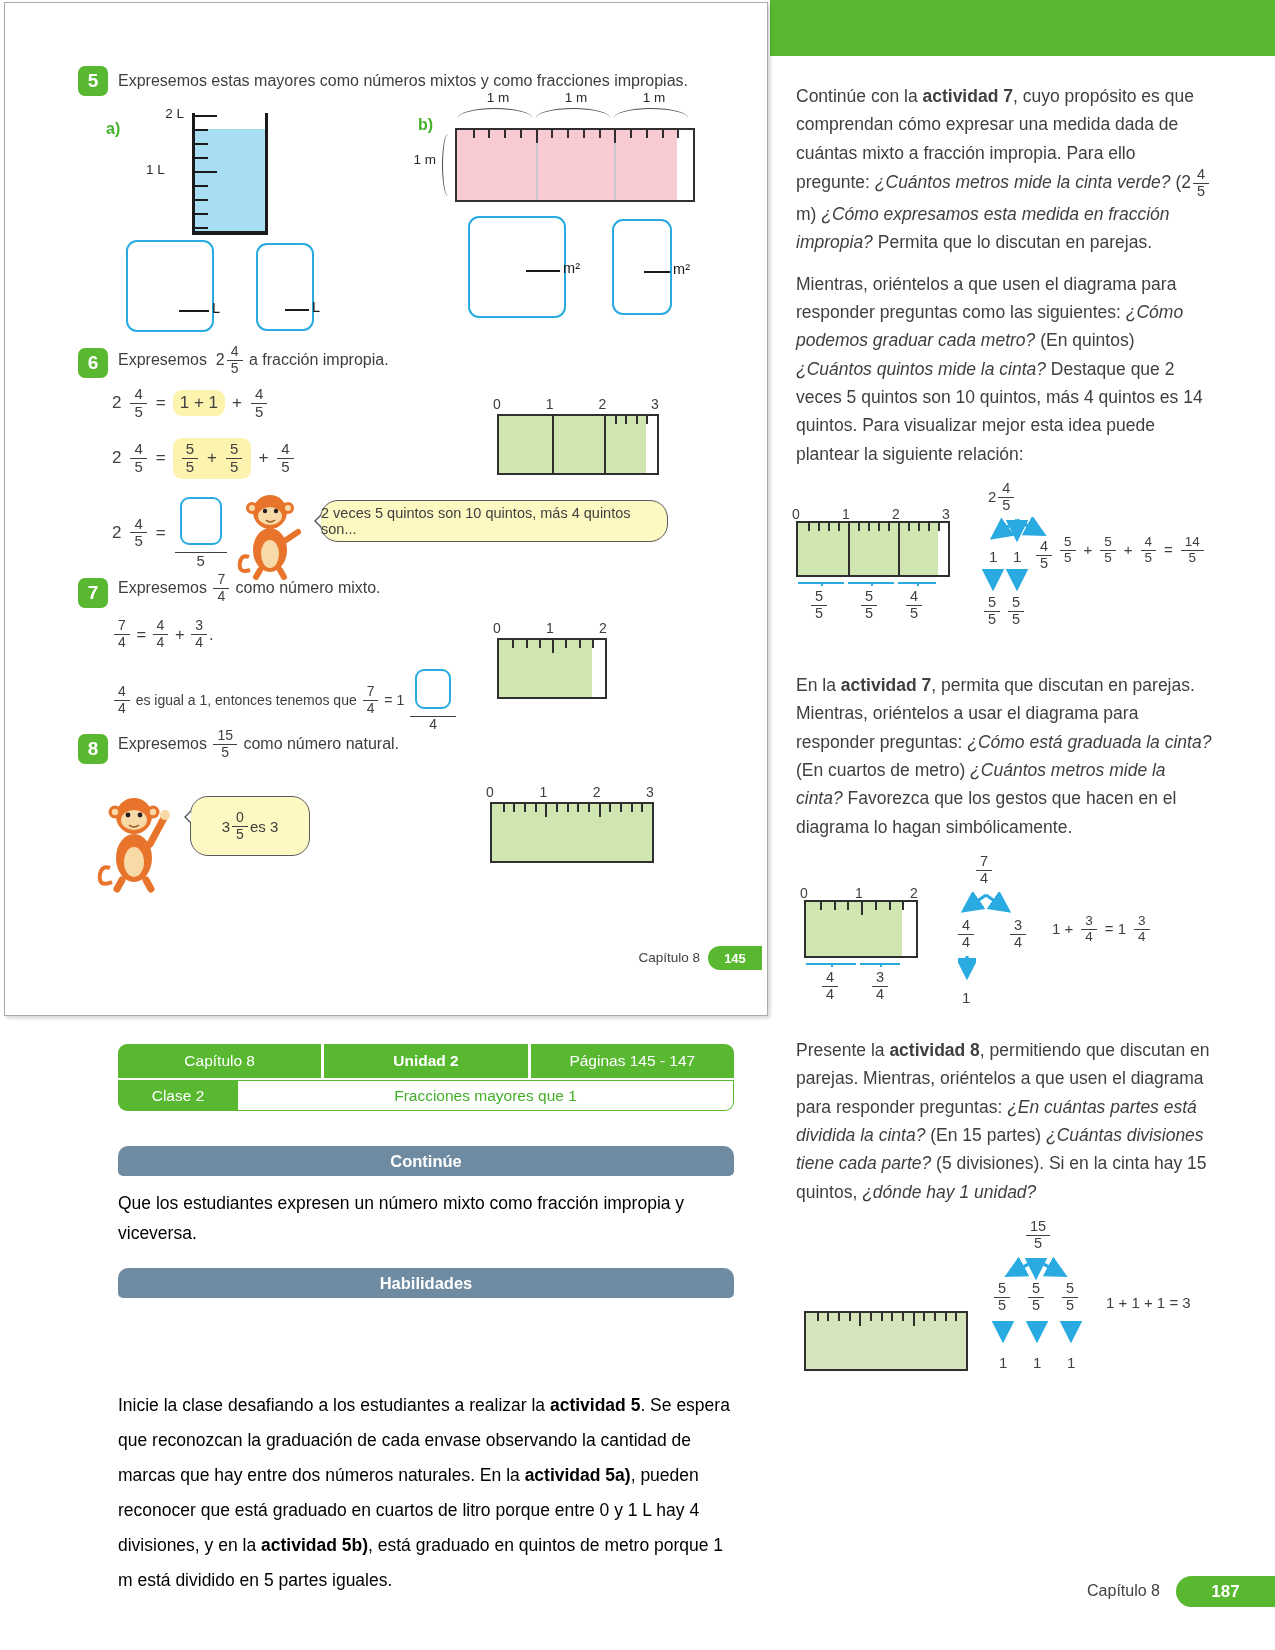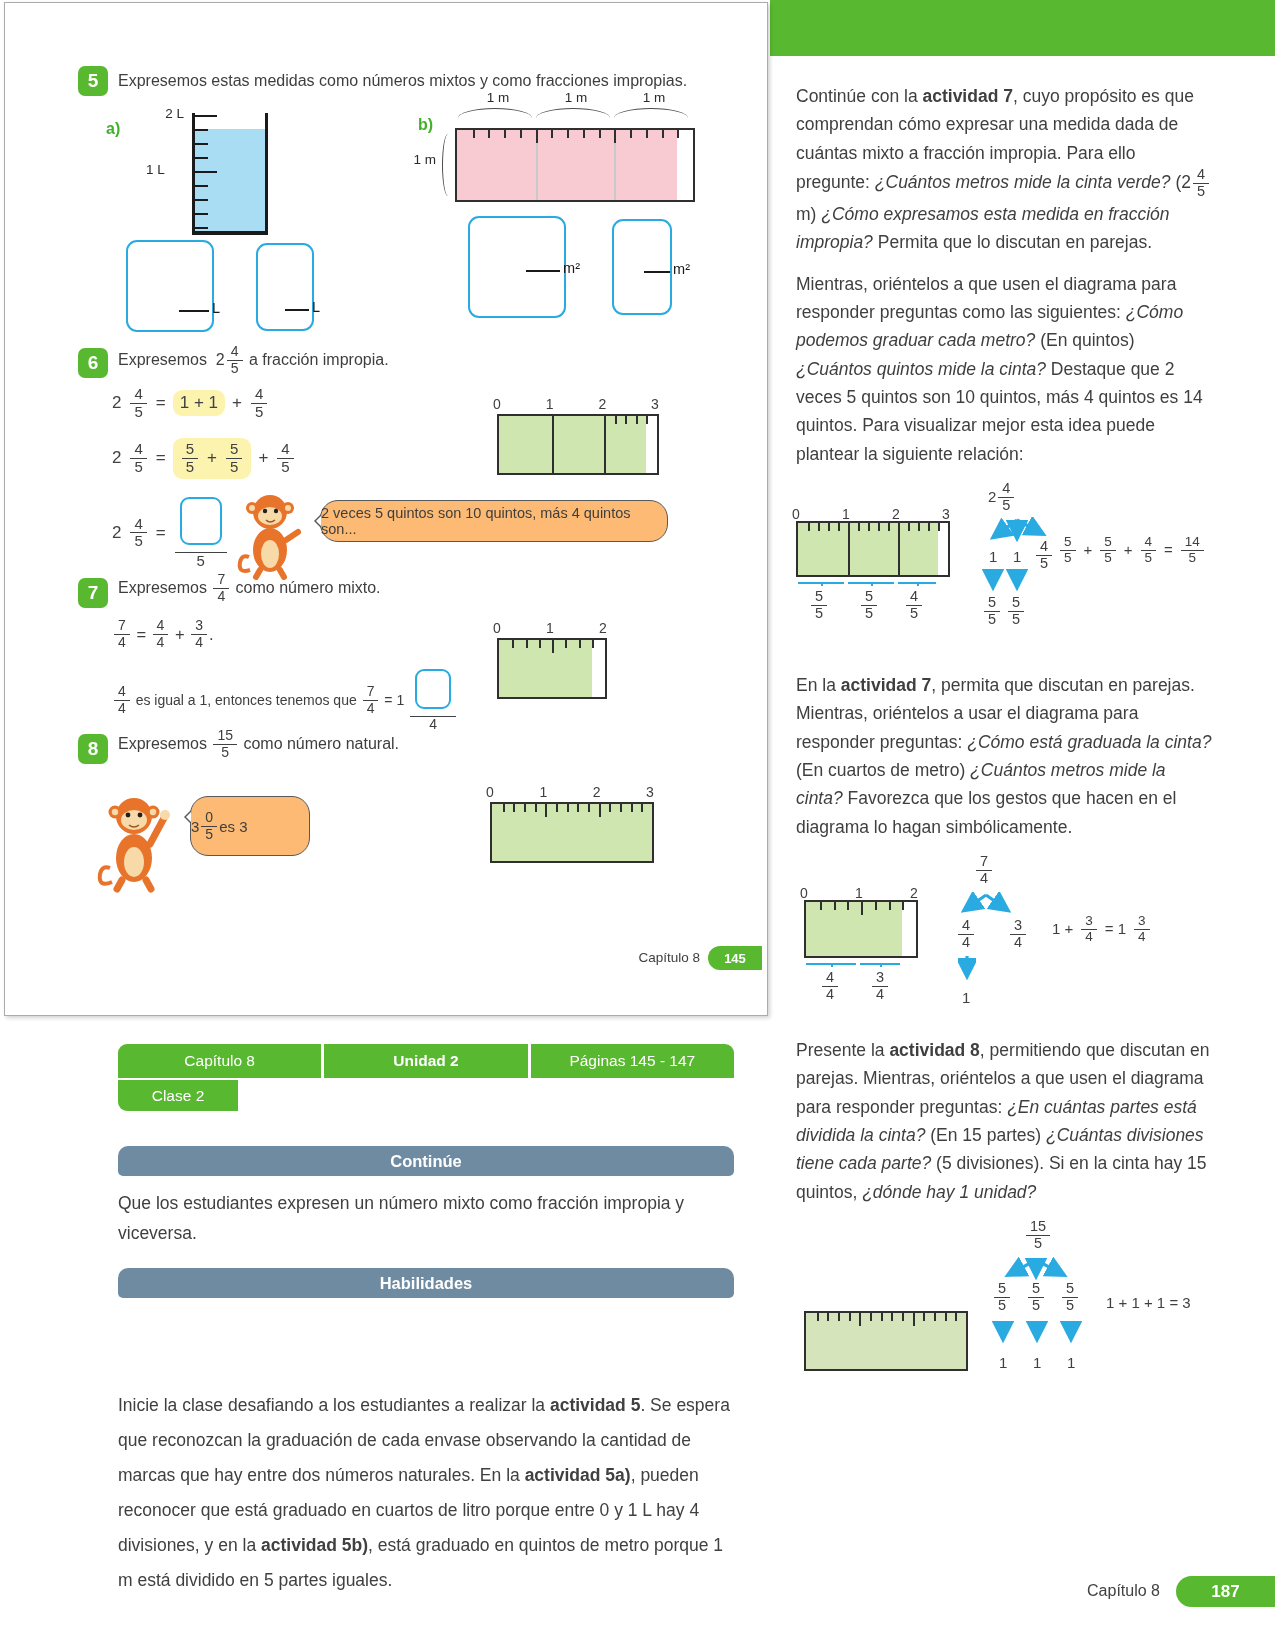--- a/index.html
+++ b/index.html
@@ -42,22 +42,22 @@
   .rlabels span{position:absolute;transform:translateX(-50%)}
   .rbar{position:relative;border:2px solid #2f2f2f;background:#fff;overflow:hidden}
   .rfill{position:absolute;left:0;top:0;bottom:0}
   .rtick{position:absolute;top:0;width:2px;background:#2f2f2f}
   .rsep{position:absolute;top:0;bottom:0;width:2px;background:#2f2f2f}
   .rsep.light{background:#c9c9c9}
   
   .arch{position:absolute;height:10px;border-top:1.7px solid #4a4a4a;border-radius:55% 55% 0 0/100% 100% 0 0}
   .varch{position:absolute;width:10px;border-left:1.7px solid #4a4a4a;border-radius:55% 0 0 55%/50% 0 0 50%}
   
-  .bubble{position:absolute;border:1.7px solid #58595b;border-radius:18px;background:#fdba74;
-          display:flex;align-items:center;font-size:14.5px;color:#3e3e3e}
+  .bubble{position:absolute;border:1.7px solid #58595b;border-radius:18px;background:#fef9c3;
+          display:flex;align-items:center;justify-content:center;font-size:14.5px;color:#3e3e3e}
   .bubble:before{content:"";position:absolute;left:-14px;top:13px;border:7px solid transparent;
                  border-right-color:#58595b}
   .bubble:after{content:"";position:absolute;left:-10px;top:15px;border:5px solid transparent;
                 border-right-color:#fff}
   
   .wbfoot-ch{font-size:13.5px;color:#3e3e3e}
   .pill{background:#58b82f;color:#fff;display:flex;align-items:center;justify-content:center;font-weight:bold}
   
   .guide{position:absolute;left:796px;top:82px;width:416px;font-size:17.5px;line-height:1.62;color:#3f3f3f}
   .guide p{margin:0 0 13px}
@@ -79,34 +79,34 @@
   .itr1 div:first-child{border-top-left-radius:9px}
   .itr1 div:last-child{border-top-right-radius:9px}
   .itr2{display:flex;margin-top:2px;height:31px}
   .clase{width:120px;background:#58b82f;color:#fff;font-size:15.5px;display:flex;align-items:center;
          justify-content:center;border-bottom-left-radius:9px}
   .topic{flex:1;border:1.7px solid #58b82f;border-left:none;border-bottom-right-radius:9px;
          color:#43b02a;font-size:15.5px;display:flex;align-items:center;justify-content:center}
   .banner{position:absolute;left:118px;width:616px;height:30px;background:#6e8ba2;
           border-radius:10px 10px 5px 5px;color:#fff;font-weight:bold;font-size:16.5px;
           display:flex;align-items:center;justify-content:center}
-  .bodytext{position:absolute;left:118px;width:624px;font-size:17.5px;color:#404040}
+  .bodytext{position:absolute;left:118px;width:624px;font-size:17.5px;color:#000000}
   .bodytext .b{font-weight:bold}
 </style>
 </head>
 <body>
 
 <div class="sheet">
 
   <div class="abs topbar"></div>
 
   <div class="abs wbframe"></div>
 
   <div class="abs badge" style="left:78px;top:66px">5</div>
-  <div class="abs wbtitle" style="left:118px;top:72px">Expresemos estas medidas como números mixtos y como fracciones impropias.</div>
+  <div class="abs wbtitle" style="left:118px;top:72px">Expresemos estas mayores como números mixtos y como fracciones impropias.</div>
 
   <div class="abs greenlab" style="left:106px;top:120px">a)</div>
   <div class="abs mlab" style="left:146px;top:106px;width:38px;text-align:right">2 L</div>
   <div class="abs mlab" style="left:146px;top:162px;width:38px;text-align:left">1 L</div>
   <div class="abs beaker" style="left:192px;top:113px;width:70px;height:118px">
     <div class="water" style="top:16px"></div>
   <div class="btick" style="top: 2px; width: 22px;"></div>
       <div class="btick" style="top: 16px; width: 13px;"></div>
       <div class="btick" style="top: 30px; width: 13px;"></div>
       <div class="btick" style="top: 44px; width: 13px;"></div>
@@ -604,20 +604,21 @@
   </div>
 
   <div class="itable">
     <div class="itr1">
       <div>Capítulo 8</div>
       <div style="font-weight:bold">Unidad 2</div>
       <div>Páginas 145 - 147</div>
     </div>
     <div class="itr2">
       <div class="clase">Clase 2</div>
+      <div class="topic">Fracciones mayores que 1</div>
     </div>
   </div>
 
   <div class="banner" style="top:1146px">Continúe</div>
   <div class="bodytext" style="top:1188px;line-height:30px">Que los estudiantes expresen un número mixto como fracción impropia y viceversa.</div>
 
   <div class="banner" style="top:1268px">Habilidades</div>
 
   <div class="bodytext" style="top:1388px;line-height:35px"><span>Inicie la clase desafiando a los estudiantes a realizar la </span><span class="b">actividad 5</span><span>. Se espera que reconozcan la graduación de cada envase observando la cantidad de marcas que hay entre dos números naturales. En la </span><span class="b">actividad 5a)</span><span>, pueden reconocer que está graduado en cuartos de litro porque entre 0 y 1 L hay 4 divisiones, y en la </span><span class="b">actividad 5b)</span><span>, está graduado en quintos de metro porque 1 m está dividido en 5 partes iguales.</span></div>
 

